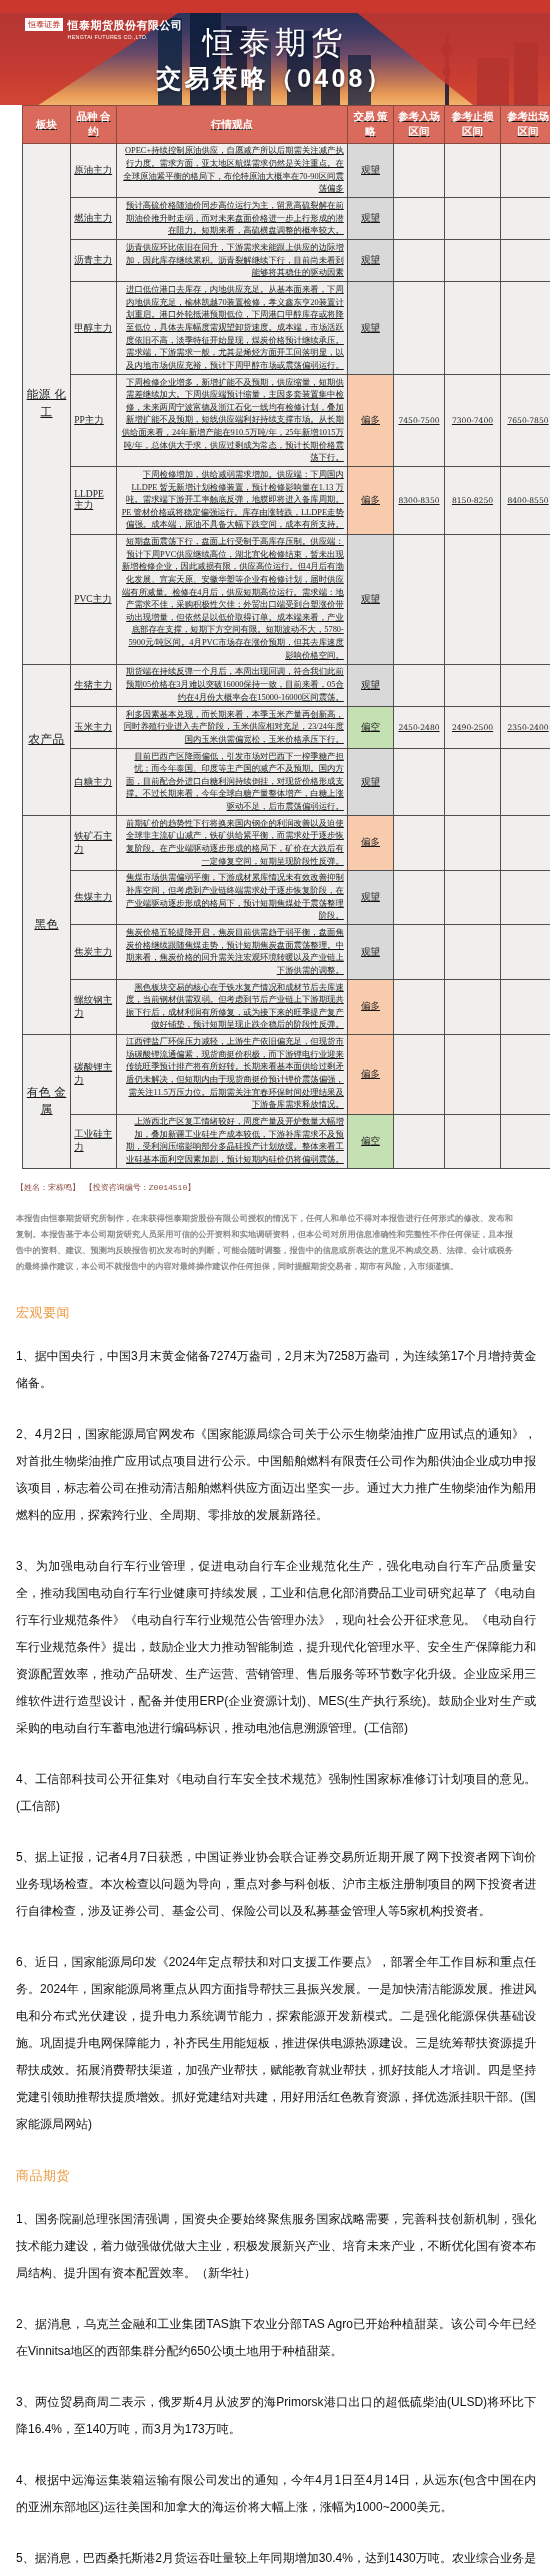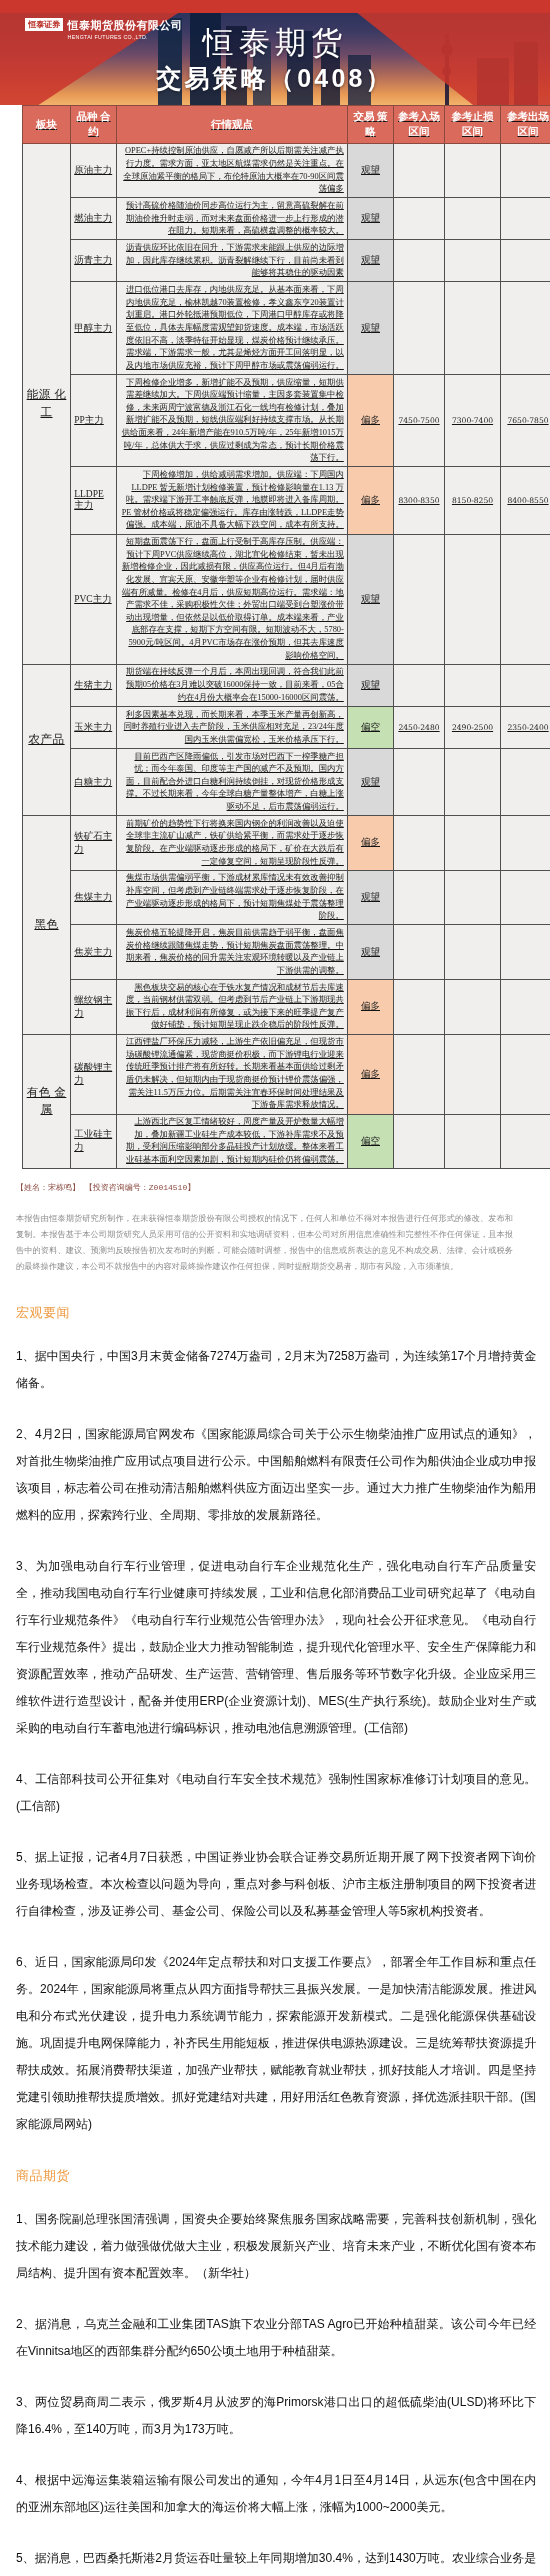--- a/index.html
+++ b/index.html
@@ -21,21 +21,21 @@
   .bld.b9{left:514px;width:24px;height:63px;background:rgba(16,28,58,.88);}
   .tower { position:absolute; bottom:0; left:445px; width:3.7px; height:71px; background:rgba(30,25,55,.9); }
   .tower:before { content:""; position:absolute; top:9.5px; left:-4.2px; width:12px; height:12px; border-radius:50%; background:rgba(60,30,60,.95); }
   .tower:after { content:""; position:absolute; top:33px; left:-2.6px; width:9px; height:9px; border-radius:50%; background:rgba(60,30,60,.95); }
   .red-top { position:absolute; top:0; left:0; width:100%; height:12.6px; background:#cb372c; }
   .red-left { position:absolute; top:0; left:0; width:100%; height:100%;
               background:rgba(203,55,44,0.88); clip-path:polygon(0 0,36% 0,7% 100%,0 100%); }
   .red-right { position:absolute; top:0; left:0; width:100%; height:100%;
                background:rgba(203,55,44,0.88); clip-path:polygon(62% 0,100% 0,100% 100%,86% 100%); }
   .logo { position:absolute; top:18px; left:25px; display:flex; align-items:flex-start; z-index:5; }
-  .logo-box { background:#ffffff; color:#b5271d; font-weight:bold; font-size:8px; line-height:1.15;
+  .logo-box { background:#ffffff; color:#b5271d; font-weight:normal; font-size:8px; line-height:1.15;
               padding:2.1px 3.2px; margin-right:4.2px; text-align:center; }
   .logo-cn { color:#ffffff; font-size:11px; font-weight:bold; letter-spacing:0.5px; }
   .logo-en { color:#ffffff; font-size:5.3px; letter-spacing:0.3px; margin-top:1.1px; }
   .banner-title1 { position:absolute; top:22px; width:100%; text-align:center; z-index:4;
                    color:#ffffff; font-size:31px; font-weight:normal; letter-spacing:5.3px;
                    text-shadow:0 1.1px 3.2px rgba(0,0,0,.45); }
   .banner-title2 { position:absolute; top:62px; width:100%; text-align:center; z-index:4;
                    color:#ffffff; font-size:25px; font-weight:bold; letter-spacing:3.2px;
                    text-shadow:0 1.1px 3.2px rgba(0,0,0,.45); }
 
@@ -49,21 +49,21 @@
   td.cell-section { font-size:11.6px; text-align:center; line-height:1.5; letter-spacing:0.5px; }
   td.cell-variety { font-size:9.5px; text-align:left; padding:1.6px 1.1px; }
   td.cell-view { font-size:8.4px; text-align:right; line-height:1.5; }
   td.cell-strategy { font-size:9.5px; text-align:center; }
   td.cell-range { font-size:7.6px; text-align:center; font-family:"DejaVu Serif", serif; }
   tr.section-start td { border-top:1.1px solid #2c2c2c; }
 
   
   .analyst { margin:12.6px 0 0 16px; font-size:8px; color:#8a4a40; font-family:Liberation Mono, monospace; }
   .disclaimer { margin:18px 37px 0 16px; font-size:8.2px; color:#8c8c8c; line-height:1.95;
-                font-family:"Liberation Serif", serif; text-align:justify; }
+                font-family:"Liberation Serif", serif; text-align:justify;font-weight:bold; }
 
   
   .news-wrap { margin-top:29px; }
   .news-section { margin-bottom:16px; }
   .news-title { color:#ef9b42; font-size:13px; font-weight:normal; margin:29px 0 21px 16px; letter-spacing:0.5px; }
   .news-item { margin:0 13.7px 24px 16px; font-size:12px; line-height:2.25; color:#111111;
                text-align:justify; }
 </style>
 </head>
 <body>

